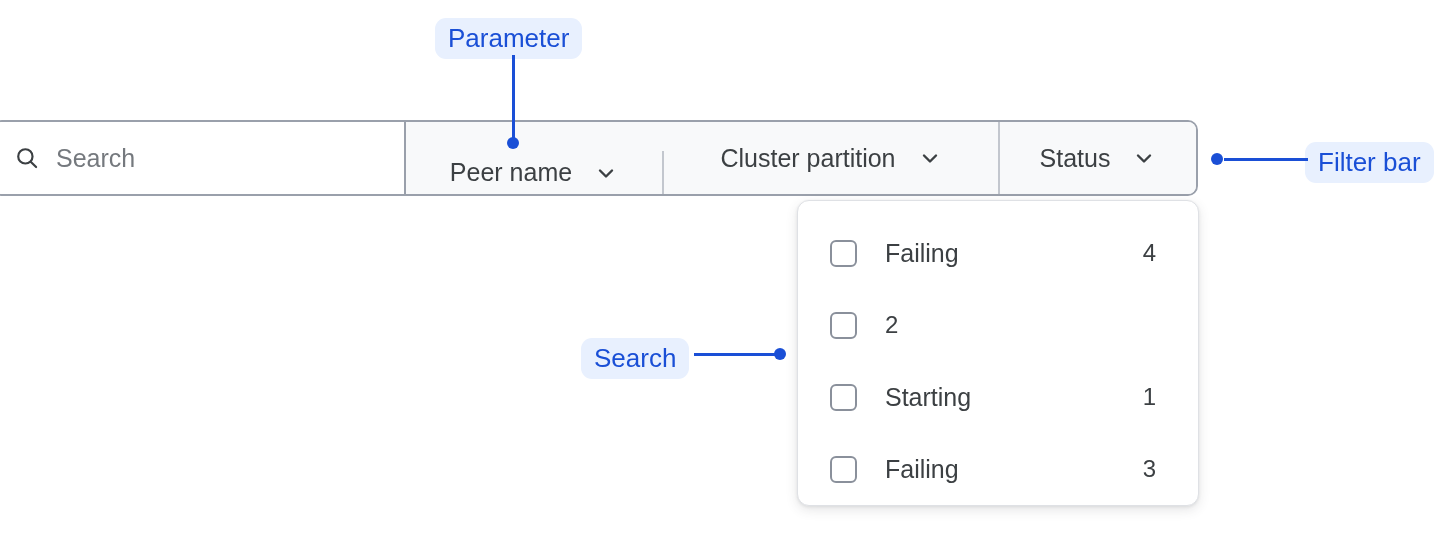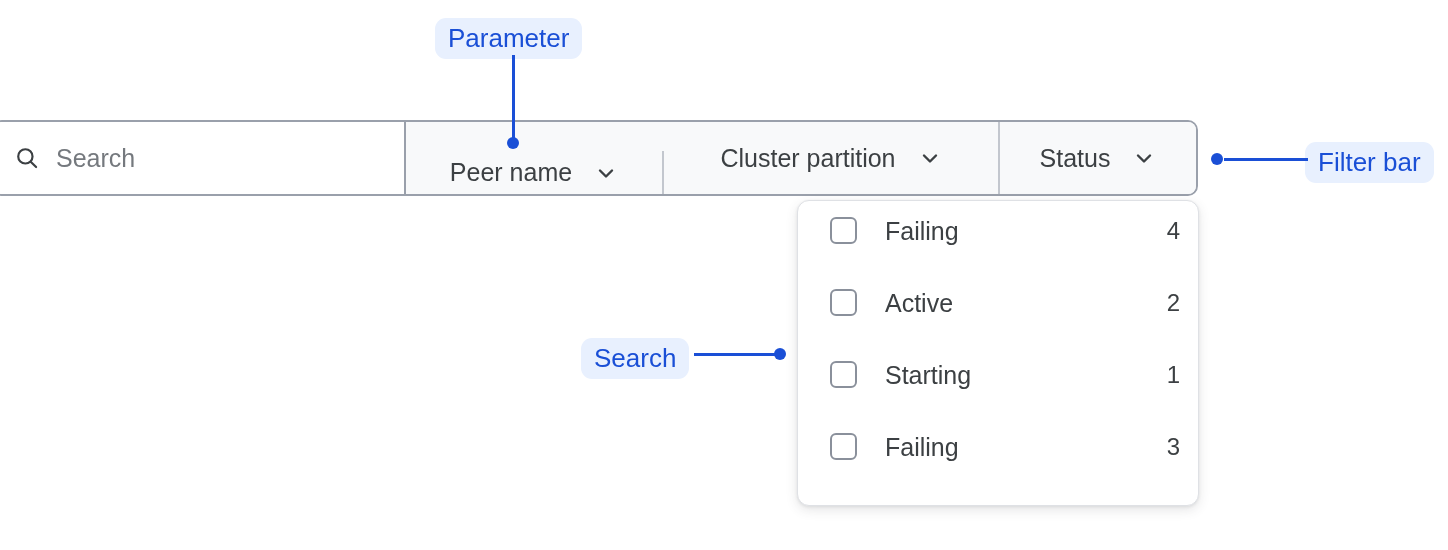--- a/index.html
+++ b/index.html
@@ -105,21 +105,22 @@
     box-sizing: border-box;
     background: #ffffff;
     border: 1px solid #dfe1e5;
     border-radius: 12px;
     box-shadow: 0 4px 12px rgba(60,64,67,0.13), 0 1px 3px rgba(60,64,67,0.10);
     padding: 16px 0;
   }
   .value-row {
     height: 72px;
     display: flex;
-    padding: 0 18px 0 32px;
+    align-items: center;
+    padding: 0 42px 0 32px;
     box-sizing: border-box;
     cursor: pointer;
   }
   .checkbox {
     width: 27px;
     height: 27px;
     flex: 0 0 27px;
     border: 2px solid #8a909b;
     border-radius: 6px;
     background: #fff;
@@ -220,21 +221,20 @@
 <div id="values-panel">
 
   <div class="value-row">
     <span class="checkbox"></span>
     <span class="value-label">Failing</span>
     <span class="value-count">4</span>
   </div>
 
   <div class="value-row">
     <span class="checkbox"></span>
-    <span class="value-label">Active</span>
     <span class="value-count">2</span>
   </div>
 
   <div class="value-row">
     <span class="checkbox"></span>
     <span class="value-label">Starting</span>
     <span class="value-count">1</span>
   </div>
 
   <div class="value-row">

